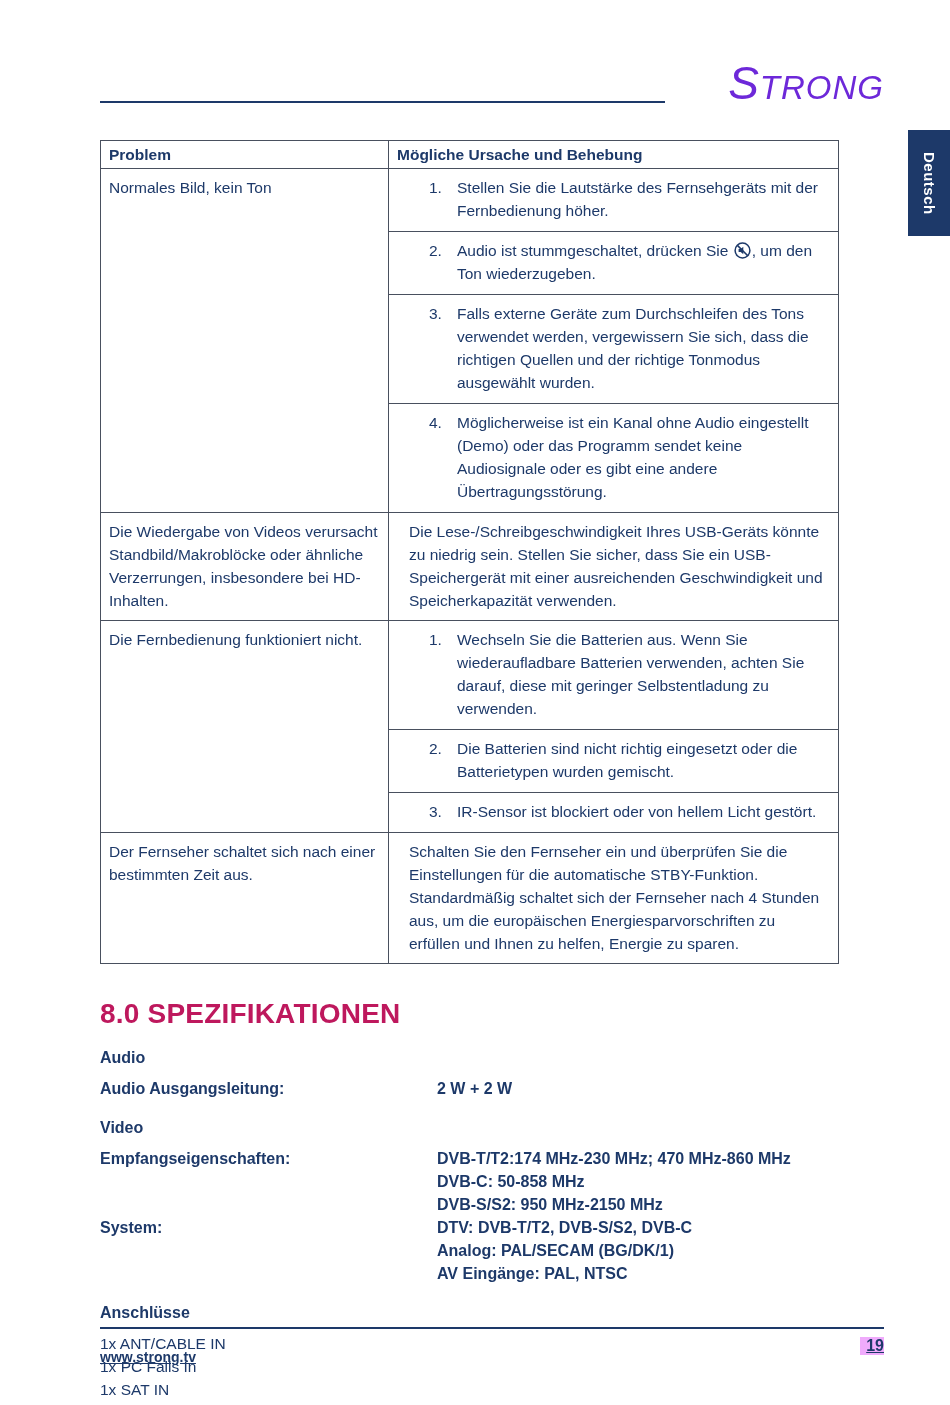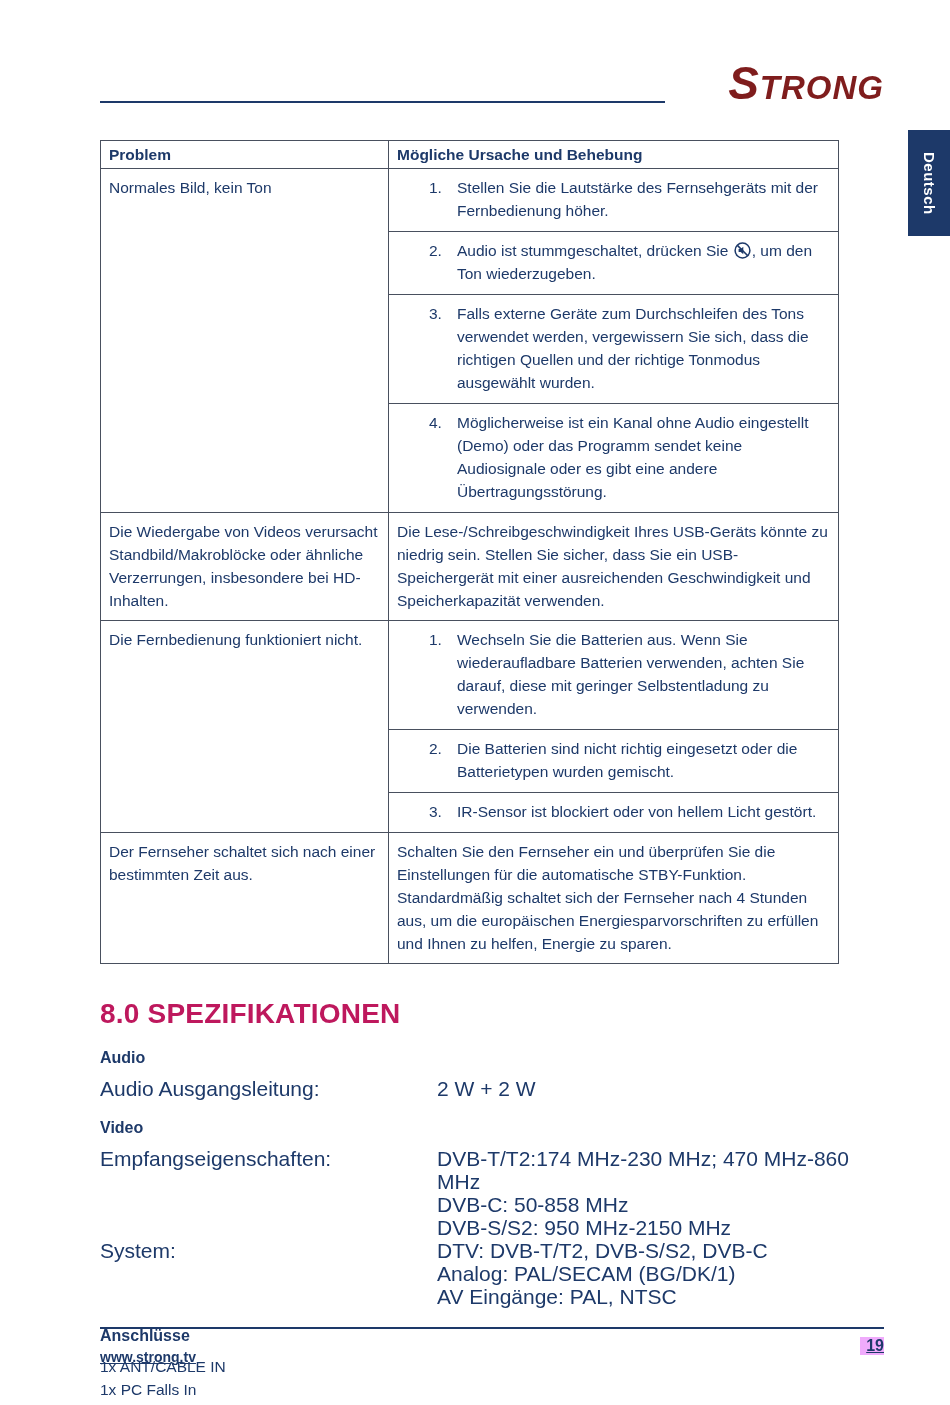--- a/index.html
+++ b/index.html
@@ -11,22 +11,22 @@
     font-family:"Liberation Sans", sans-serif;
     color:#1d3969;
     overflow:hidden;
   }
   .content { padding:60px 66px 0 100px; }
 
   
   .header { display:flex; align-items:flex-end; justify-content:space-between; height:46px; }
   .header-rule { width:565px; height:2px; background:#1d3969; margin-bottom:3px; }
   .logo {
-    font-style:italic; font-weight:700; font-size:33px;
-    letter-spacing:1px; color:#7f1d1d; line-height:1;
+    font-style:italic; font-weight:400; font-size:33px;
+    letter-spacing:1px; color:#6d28d9; line-height:1;
     white-space:nowrap;
   }
   .logo::first-letter { font-size:46px; }
 
   
   .lang-tab {
     position:absolute; top:130px; right:0;
     width:42px; height:106px;
     background:#1d3969; color:#ffffff;
     writing-mode:vertical-rl;
@@ -42,31 +42,31 @@
     table-layout:fixed;
     font-size:15.5px;
     line-height:23px;
   }
   table.ts th, table.ts td { border:1px solid #49505e; vertical-align:top; }
   table.ts th {
     text-align:left; font-weight:bold; color:#1d3969;
     padding:2px 8px; font-size:15.5px;
   }
   td.prob { padding:7px 10px 7px 8px; }
-  td.cause.plain { padding:7px 10px 8px 8px; }
+  td.cause.plain { padding:7px 10px 8px 20px; }
   td.cause.numbered { padding:7px 10px 9px 40px; }
   .num-item { display:flex; }
   .num-item .num { flex:0 0 28px; }
   .num-item .txt { flex:1 1 auto; }
   .mute-svg { width:17px; height:17px; vertical-align:-3px; margin:0 1px; }
 
   
   .spec-title { font-size:28px; font-weight:bold; color:#be185d; margin-top:34px; letter-spacing:0.2px; }
   .spec-h { font-size:16px; font-weight:bold; margin-top:19px; margin-bottom:10px; }
-  .spec-row { display:flex; font-size:21px; line-height:23px; margin-bottom:9px; }
+  .spec-row { display:flex; font-size:16px; line-height:23px; margin-bottom:9px;font-weight:bold; }
   .spec-label { flex:0 0 337px; }
   .spec-values { flex:1 1 auto; }
   .conn-list { font-size:15.5px; line-height:23px; margin-top:8px; }
 
   
   .footer {
     position:absolute; left:100px; right:66px; top:1327px;
     border-top:2px solid #1d3969;
     display:flex; justify-content:space-between; align-items:flex-start;
     padding-top:20px;

